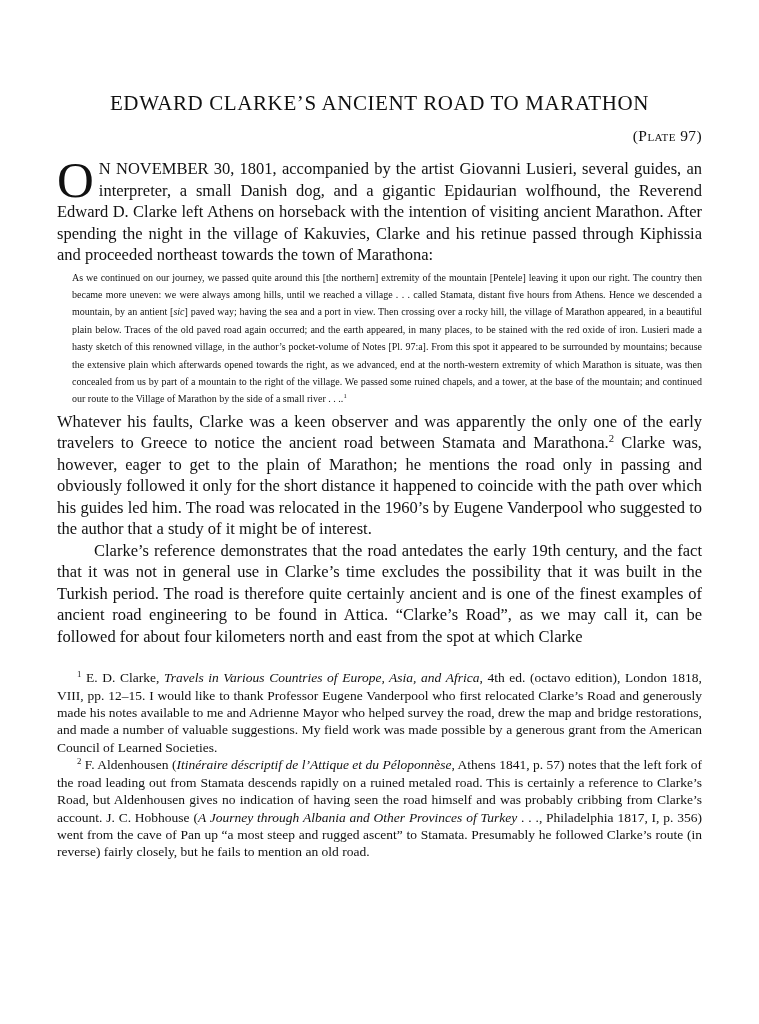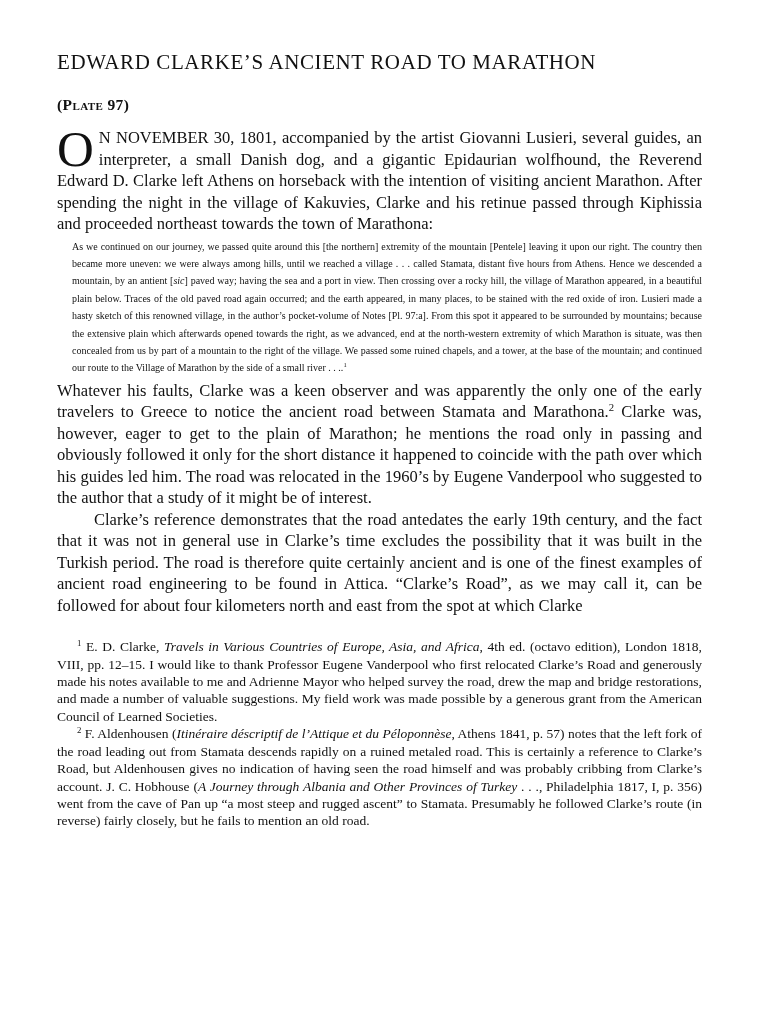--- a/index.html
+++ b/index.html
@@ -15,43 +15,42 @@
     width: 759px; height: 1024px;
     background: #ffffff;
     overflow: hidden;
   }
   .content {
     position: absolute;
     left: 57px; top: 0;
     width: 645px;
   }
   .title {
-    margin: 50px 0 0 0;
-    text-align: left;
+    margin: 91px 0 0 0;
+    text-align: center;
     font-size: 21px;
     font-weight: normal;
     letter-spacing: 0.6px;
     line-height: 25px;
   }
   .subtitle {
     margin: 15px 0 0 0;
     text-align: center;
     font-size: 21px;
     font-weight: normal;
     letter-spacing: 0.4px;
     line-height: 25px;
   }
   .plate {
-    margin: 21px 0 0 0;
-    text-align: left;
+    margin: 11px 0 0 0;
+    text-align: right;
     font-size: 15.5px;
     font-variant: small-caps;
     letter-spacing: 0.4px;
     line-height: 18px;
-    font-weight: bold;
   }
   .para {
     margin: 0;
     font-size: 16.5px;
     line-height: 21.5px;
     text-align: justify;
   }
   .para-first { margin-top: 13px; }
   .para-indent { text-indent: 37px; font-family: Liberation Serif, serif; }
   .dropcap {

